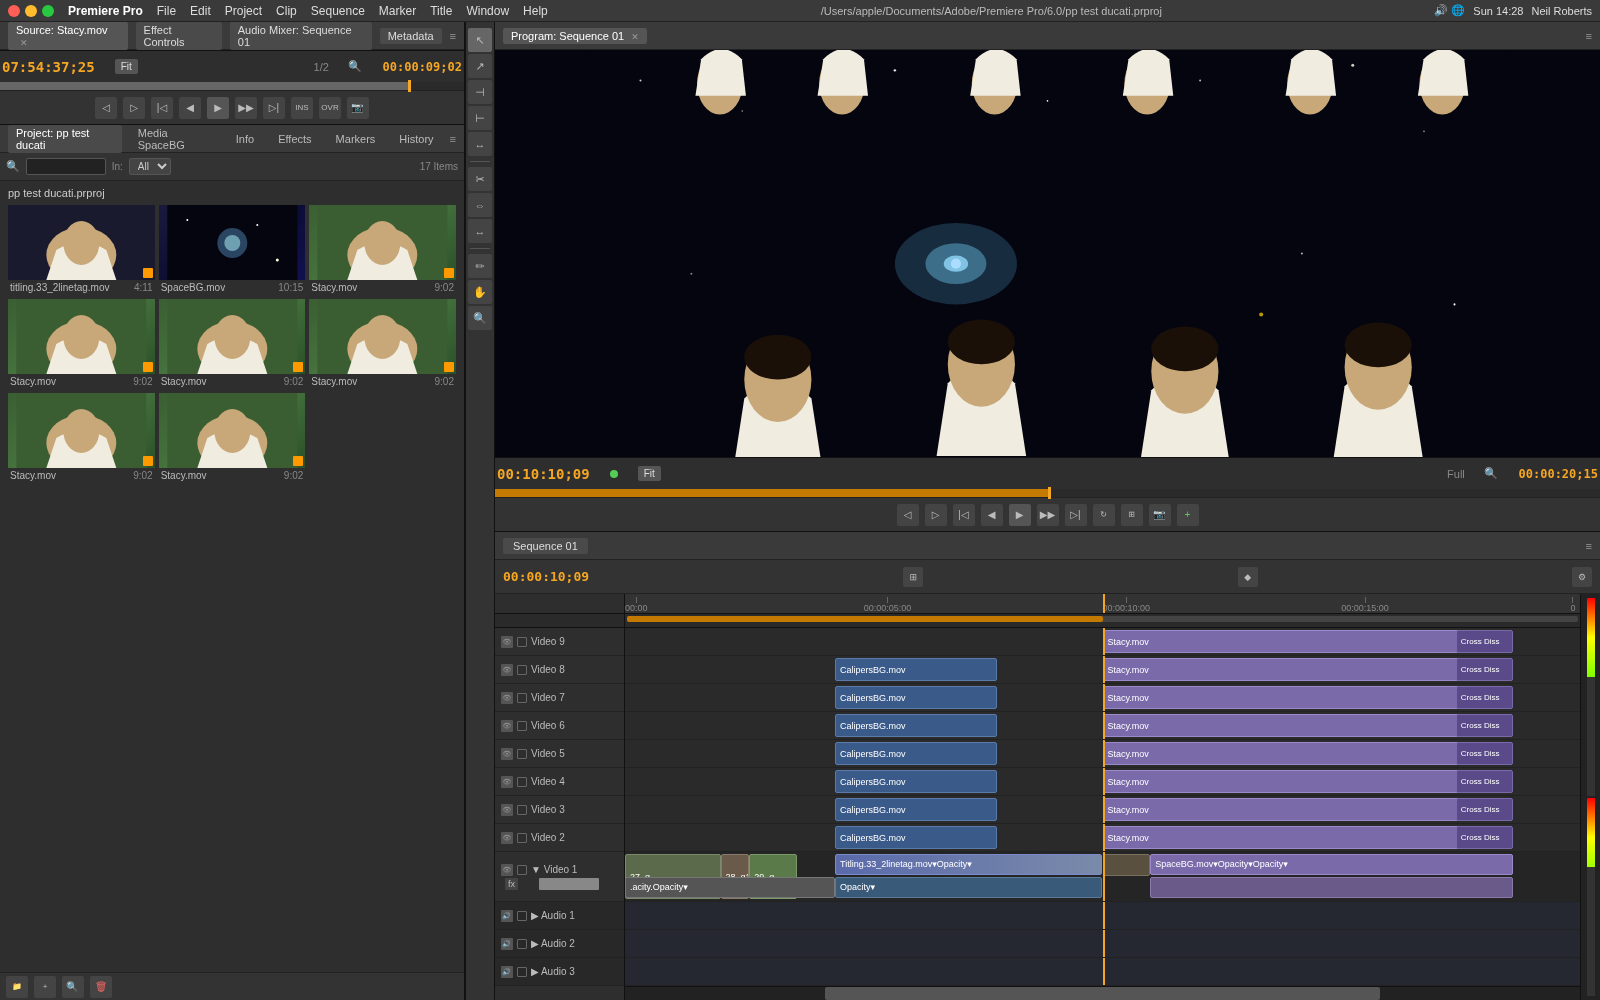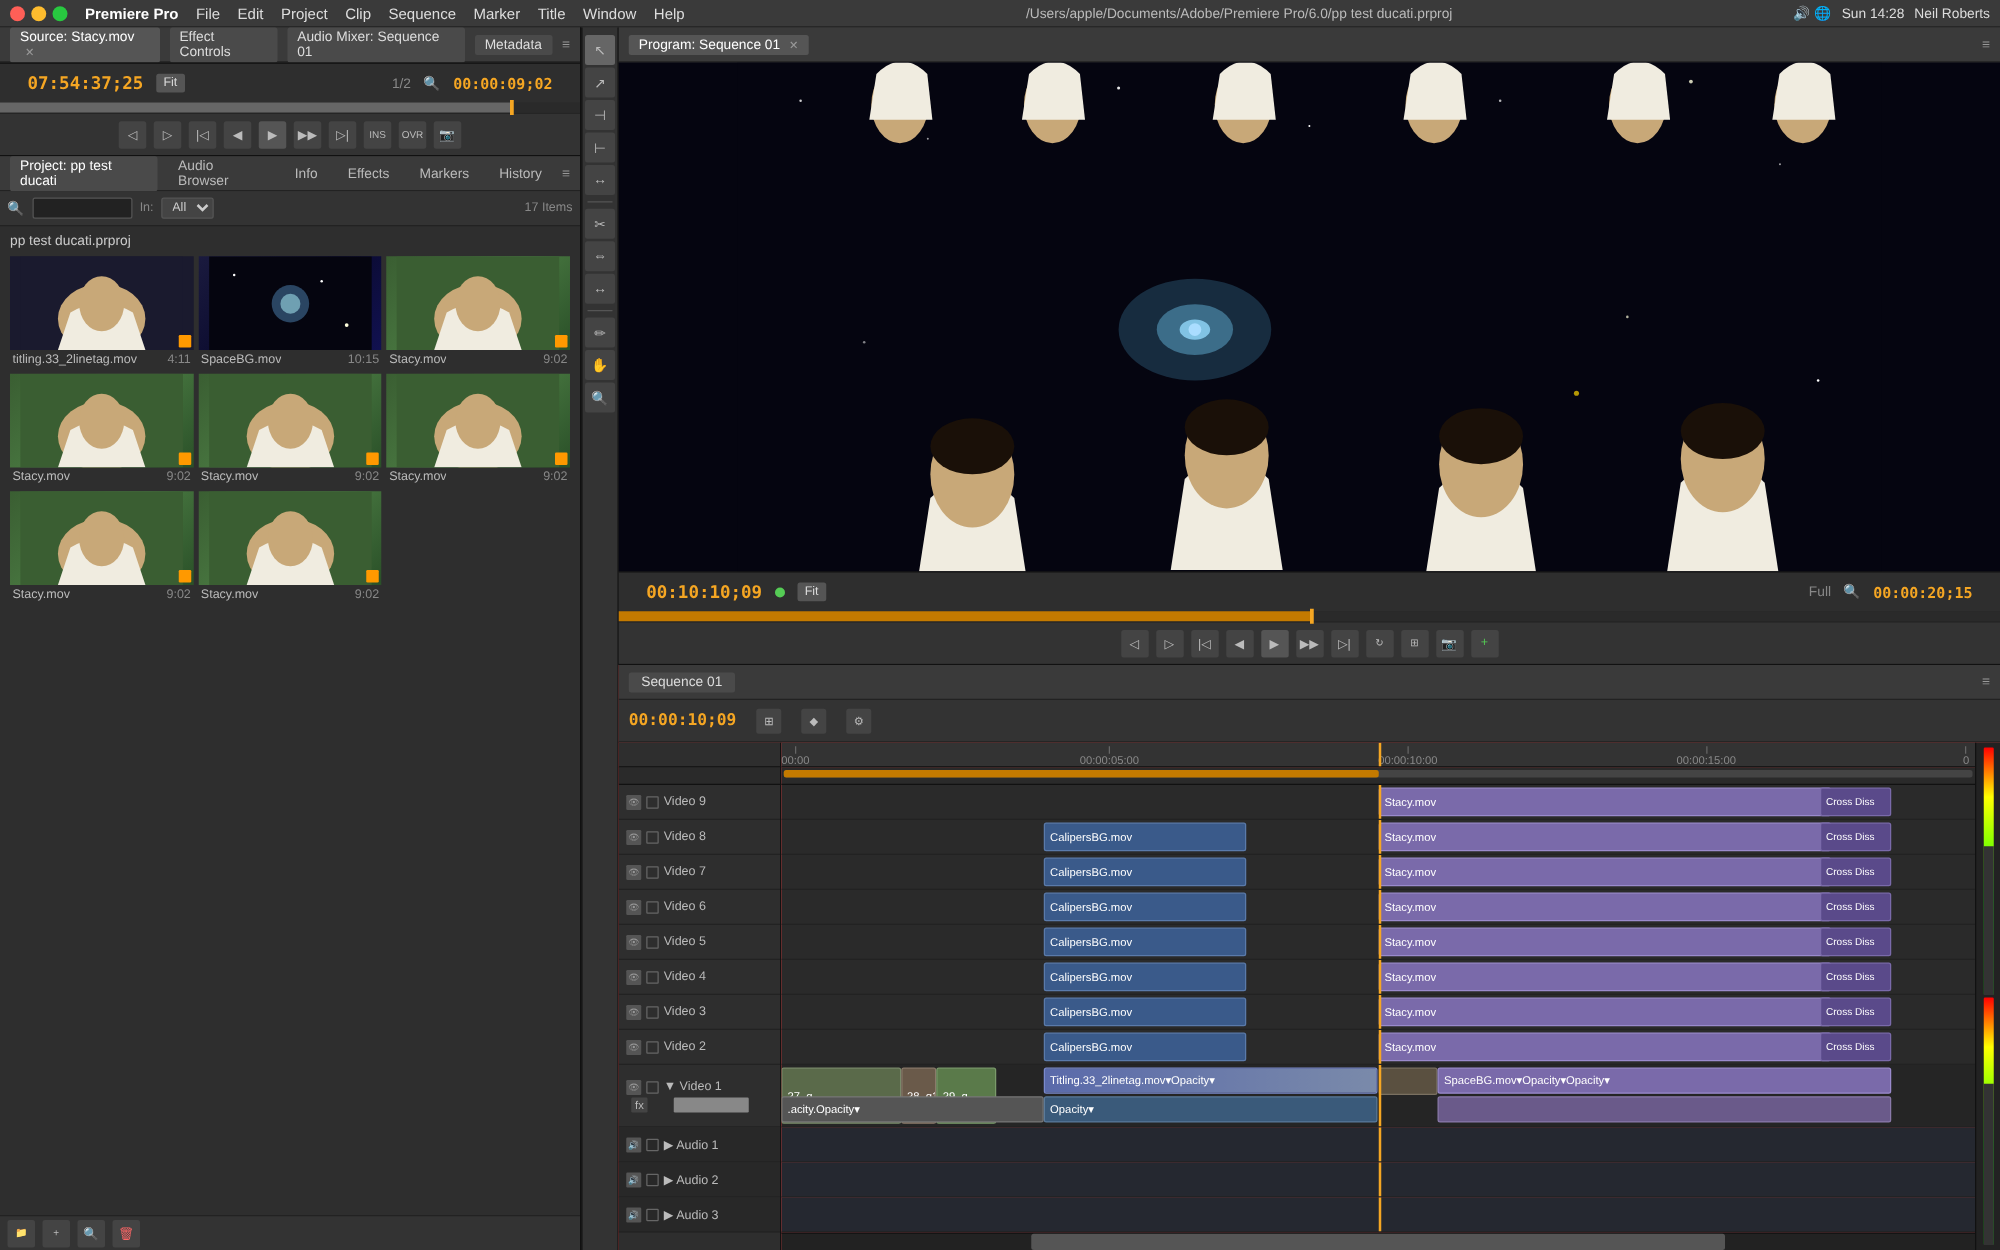--- a/index.html
+++ b/index.html
@@ -136,22 +136,22 @@
       position: absolute;
       top: 0; right: 0; width: 12%; height: 100%;
       background: linear-gradient(to right, #888, #aaa);
     }
 
     .monitor-timecode {
       height: 32px;
       background: #2e2e2e;
       display: flex;
       align-items: center;
-      padding: 0 22px;
-      gap: 10px;
+      padding: 0 2px;
+      gap: 20px;
       border-top: 1px solid #111;
     }
     .timecode {
       color: #f5a623;
       font-size: 14px;
       font-family: monospace;
       font-weight: bold;
     }
     .fit-btn {
       background: #555;
@@ -380,20 +380,21 @@
       cursor: pointer;
     }
     .timeline-controls-bar {
       height: 34px;
       background: #333;
       display: flex;
       align-items: center;
       padding: 0 8px;
       gap: 16px;
       border-bottom: 1px solid #222;
+      justify-content: space-between;
     }
     .tl-timecode {
       color: #f5a623;
       font-family: monospace;
       font-size: 13px;
       font-weight: bold;
     }
     .tl-btn {
       width: 20px; height: 20px;
       background: #444;
@@ -711,21 +712,21 @@
         <div class="ctrl-btn">▷|</div>
         <div class="ctrl-btn" style="font-size:8px">INS</div>
         <div class="ctrl-btn" style="font-size:8px">OVR</div>
         <div class="ctrl-btn">📷</div>
       </div>
     </div>
 
     <div class="project-panel">
       <div class="project-panel-header">
         <span class="panel-tab active">Project: pp test ducati</span>
-        <span class="panel-tab">Audio Browser</span>
+        <span class="panel-tab">Media SpaceBG</span>
         <span class="panel-tab">Info</span>
         <span class="panel-tab">Effects</span>
         <span class="panel-tab">Markers</span>
         <span class="panel-tab">History</span>
         <span class="monitor-menu-btn">≡</span>
       </div>
       <div class="project-toolbar">
         <span style="color:#888">🔍</span>
         <input class="search-box" type="text" style="">
         <span class="label-in">In:</span>

